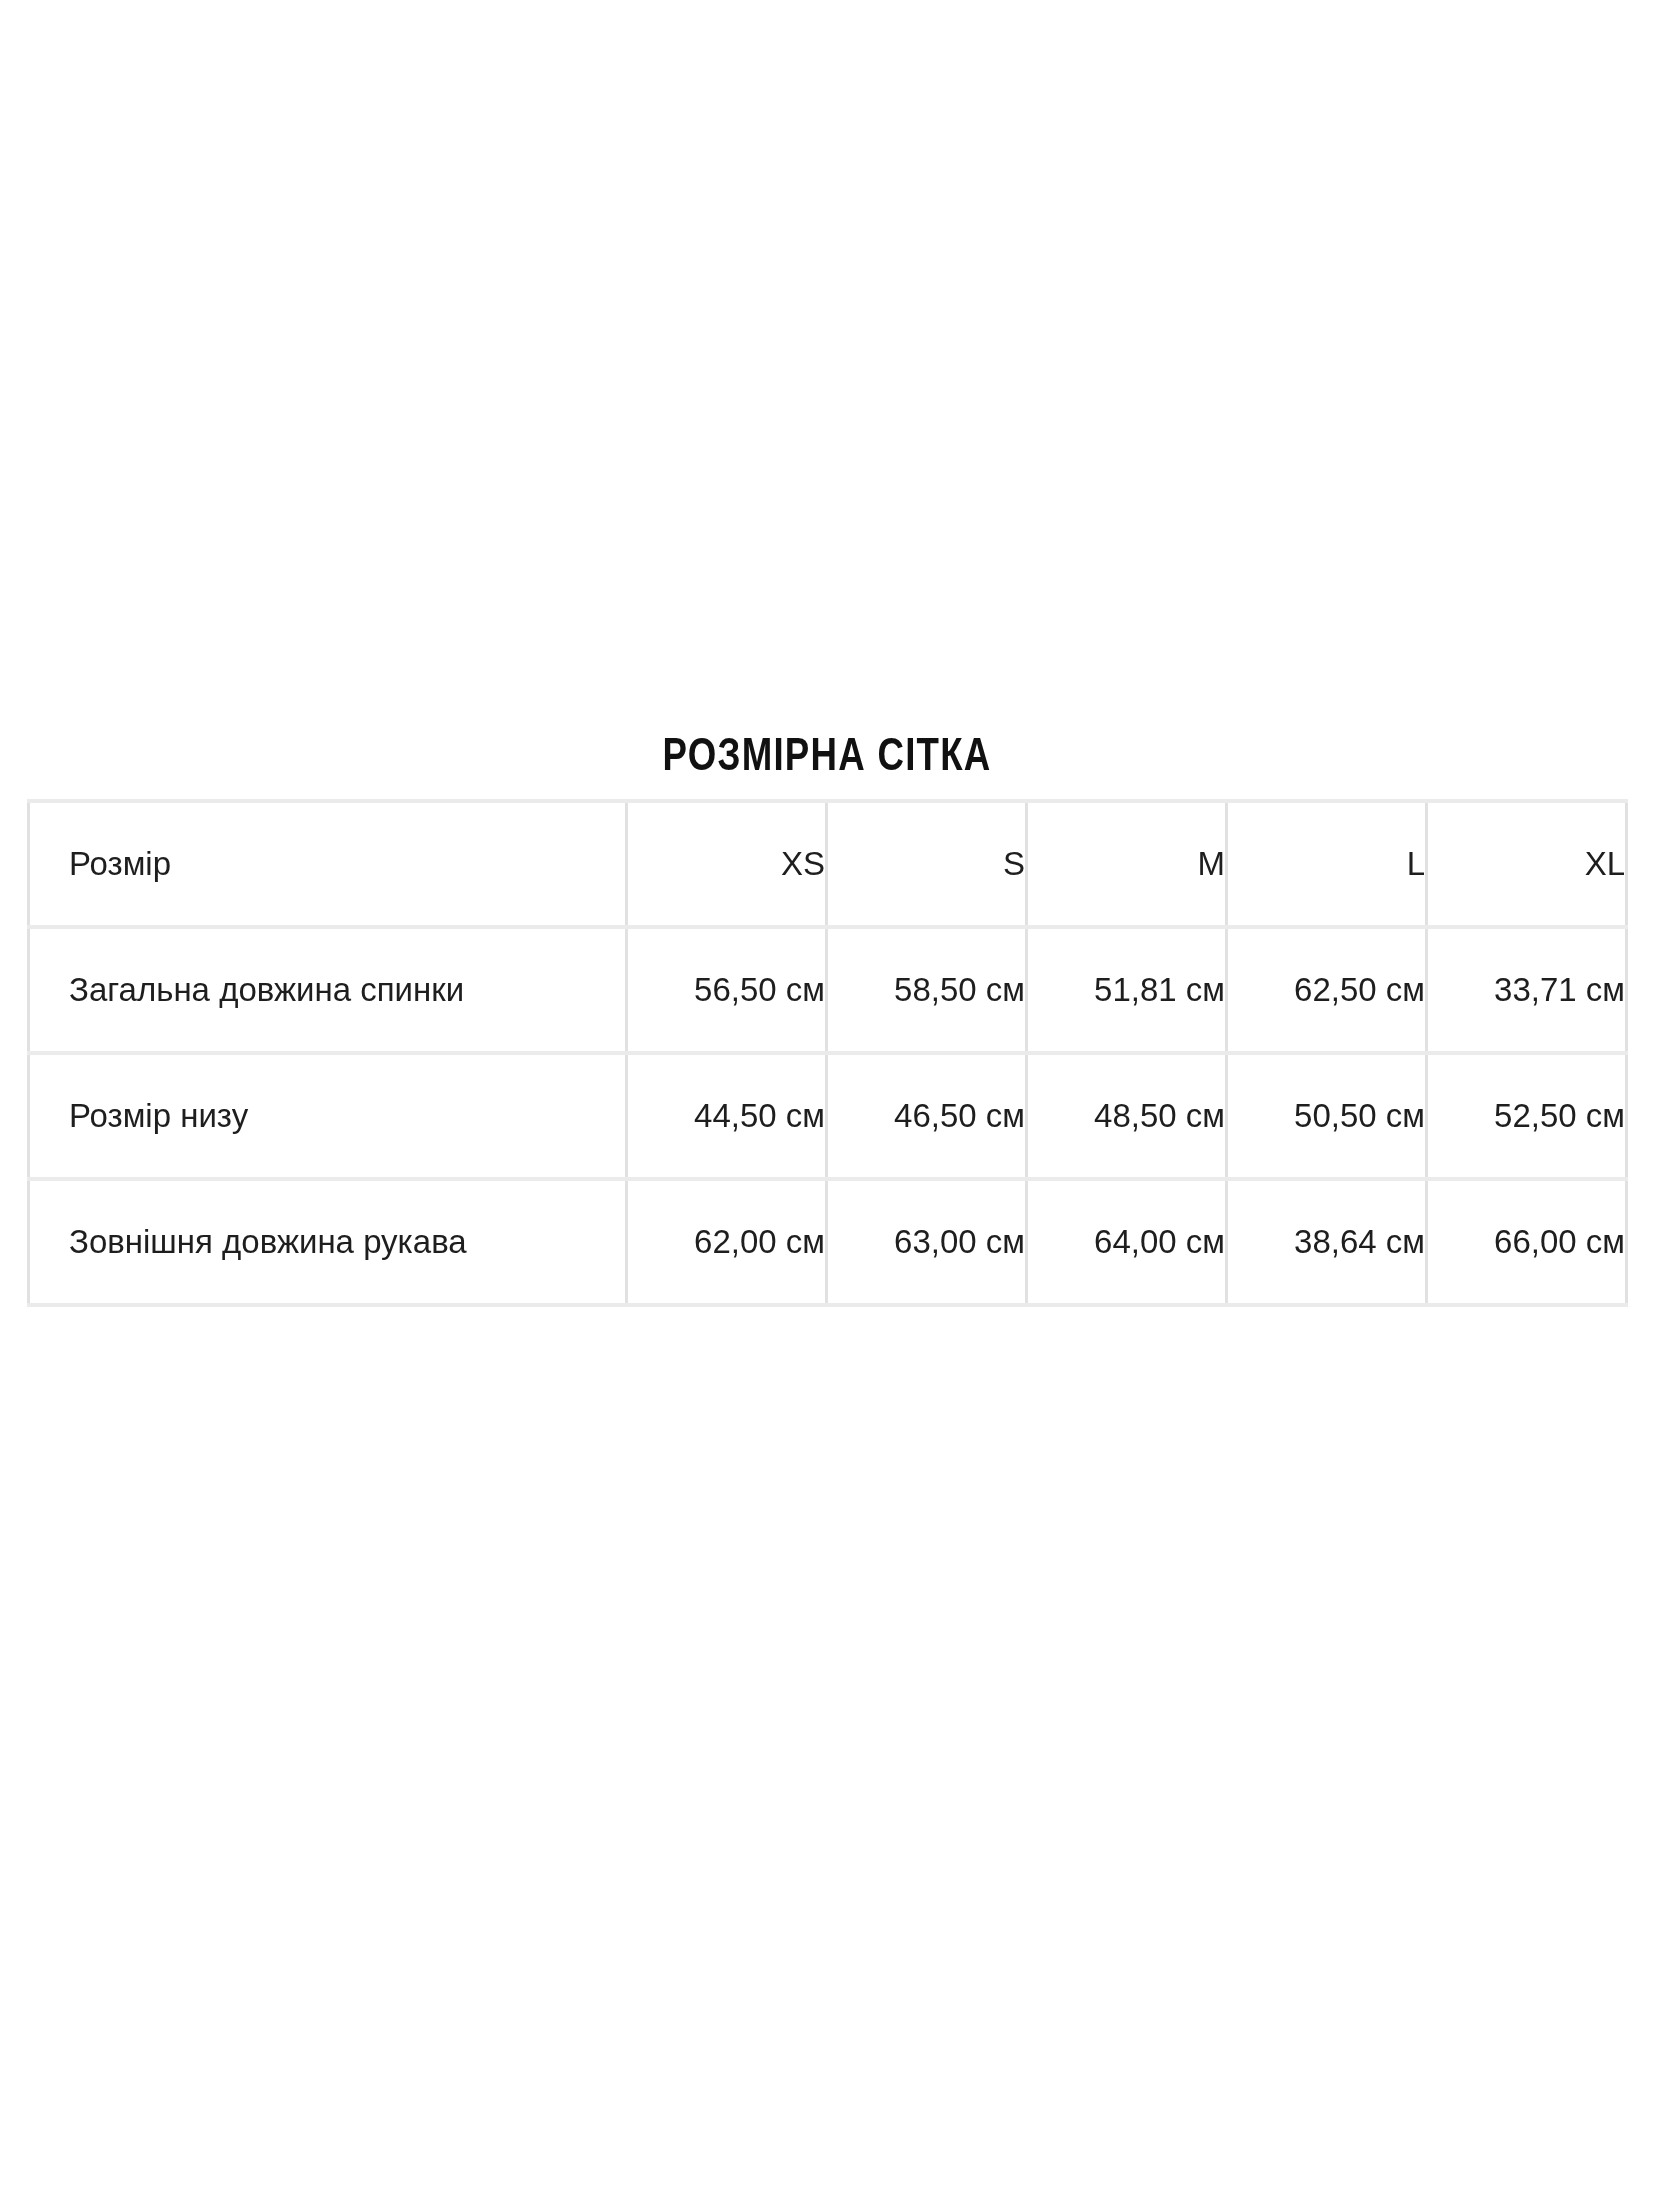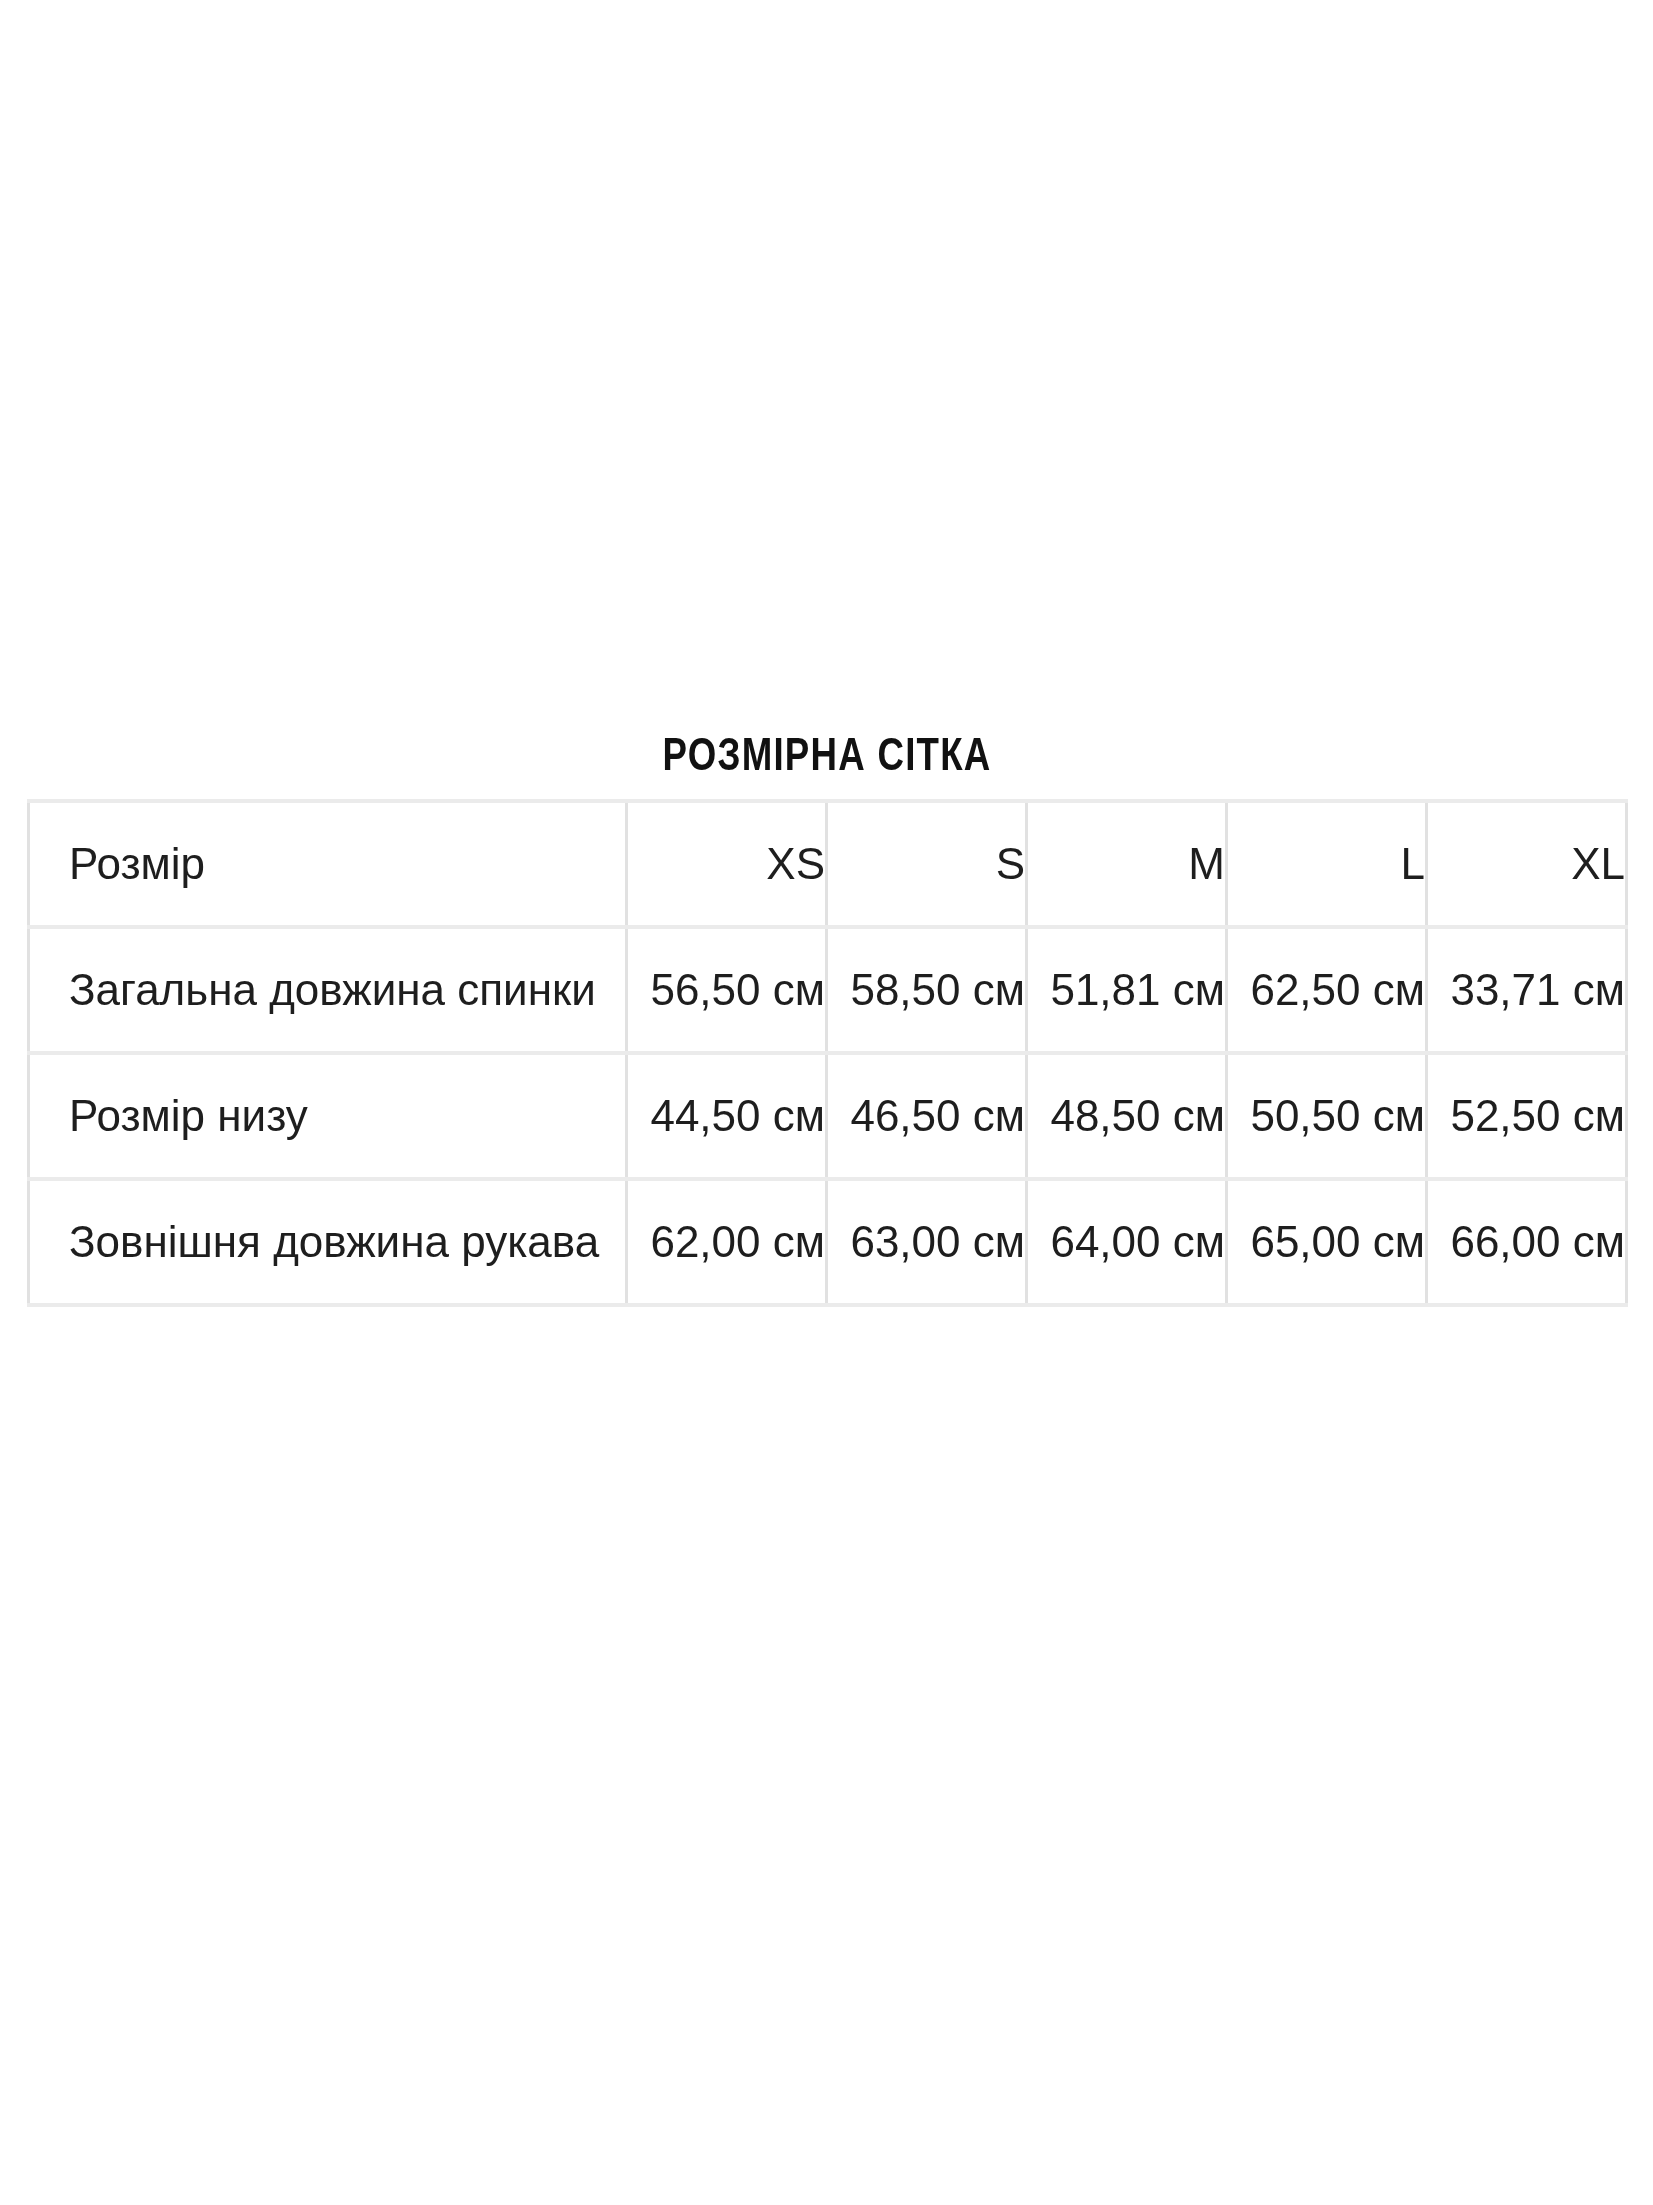--- a/index.html
+++ b/index.html
@@ -37,21 +37,21 @@
   .size-table-wrap {
     position: absolute;
     top: 799px;
     left: 27px;
     width: 1601px;
   }
   table.size-table {
     width: 100%;
     border-collapse: collapse;
     table-layout: fixed;
-    font-size: 44px;
+    font-size: 33px;
     color: #1e1e1e;
     background: #ffffff;
   }
   table.size-table th,
   table.size-table td {
     border-left: 3.3px solid #e1e1e1;
     border-right: 3.3px solid #e1e1e1;
     border-top: 4.1px solid #ebebeb;
     border-bottom: 4.1px solid #ebebeb;
     height: 122px;
@@ -109,19 +109,19 @@
         <td>46,50 см</td>
         <td>48,50 см</td>
         <td>50,50 см</td>
         <td>52,50 см</td>
       </tr>
       <tr>
         <td class="label-col">Зовнішня довжина рукава</td>
         <td>62,00 см</td>
         <td>63,00 см</td>
         <td>64,00 см</td>
-        <td>65,00 см</td>
+        <td>38,64 см</td>
         <td>66,00 см</td>
       </tr>
     </tbody>
   </table>
 </div>
 
 
 </body></html>

